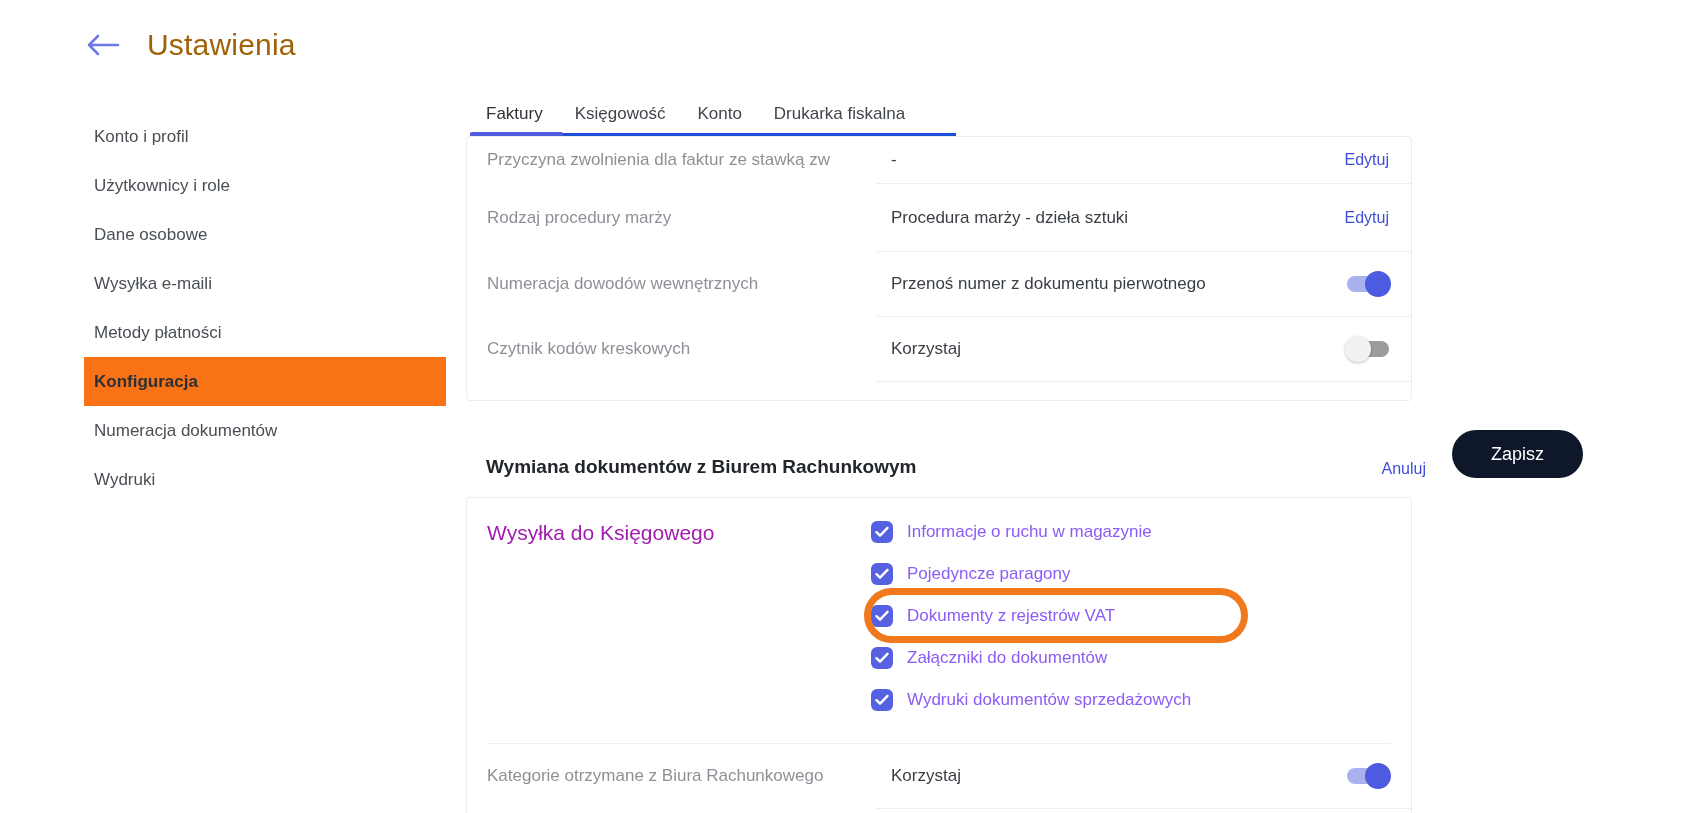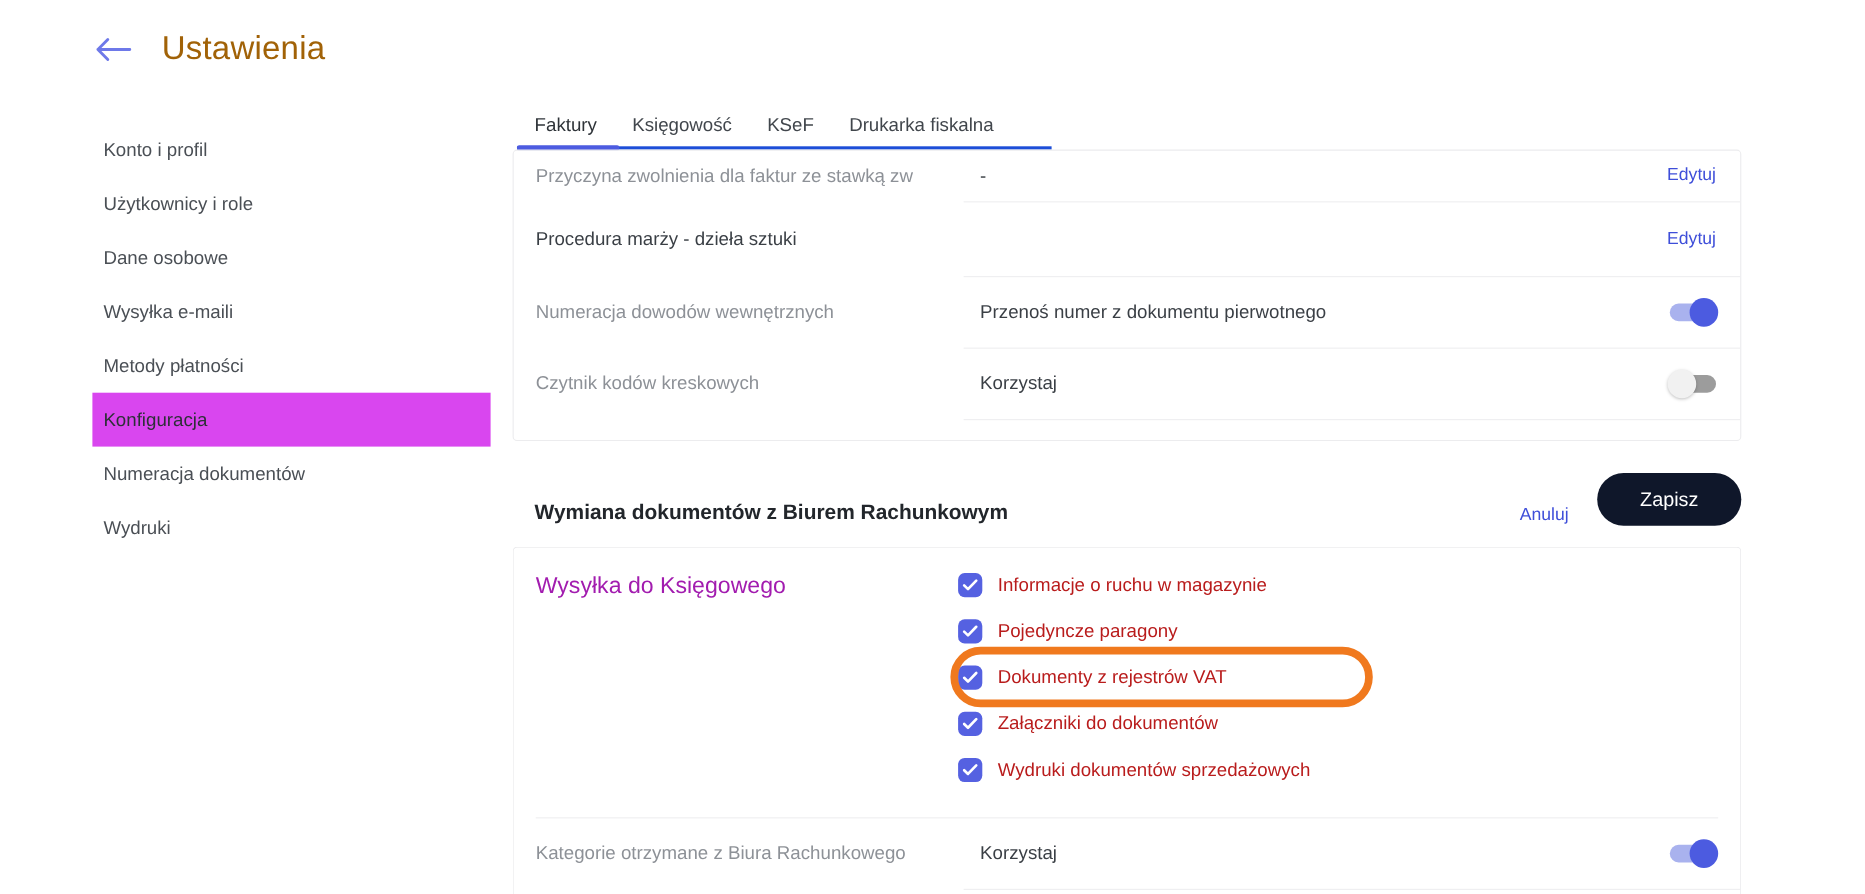--- a/index.html
+++ b/index.html
@@ -9,33 +9,33 @@
 
   
   .header { position:absolute; left:85px; top:28px; display:flex; align-items:center; gap:26px; }
   .back-btn { width:36px; height:30px; display:flex; align-items:center; justify-content:center; cursor:pointer; }
   .page-title { font-size:30px; font-weight:500; color:#a16207; letter-spacing:.2px; }
 
   
   .sidebar { position:absolute; left:84px; top:112px; width:362px; }
   .side-item { height:49px; display:flex; align-items:center; padding-left:10px;
                font-size:17px; color:#4a4f55; cursor:pointer; }
-  .side-item.active { background:#d946ef; color:#2c3036; font-weight:400; }
+  .side-item.active { background:#f97316; color:#2c3036; font-weight:700; }
 
   
   .tabs { position:absolute; left:470px; top:95px; width:486px; height:41px;
           display:flex; align-items:center; border-bottom:3px solid #1d4ed8; }
   .tab { padding:0 16px; font-size:17px; color:#41464c; cursor:pointer; height:38px;
          display:flex; align-items:center; white-space:nowrap; }
   .tab.active { color:#2e3338; font-weight:500; }
   .tab-underline { position:absolute; left:0; bottom:-4px; width:93px; height:5px;
                    background:#4c5be0; border-radius:2px; }
 
   
-  .card { position:absolute; left:466px; width:1117px; background:#fff;
+  .card { position:absolute; left:466px; width:946px; background:#fff;
           border:1px solid #ececee; border-radius:4px; }
   .card1 { top:136px; height:265px; }
   .card2 { top:497px; height:340px; border-bottom:none; }
 
   .srow { display:flex; align-items:center; }
   .srow-label { flex:0 0 404px; padding-left:20px; font-size:17px; color:#8d9197; }
   .srow-value { flex:1 1 auto; padding-left:20px; font-size:17px; color:#3a3f45; }
   .srow-action { flex:0 0 auto; padding-right:22px; display:flex; align-items:center; }
   .divider { height:1px; background:#eeeef0; }
   .divider.inset { margin-left:409px; }
@@ -58,21 +58,21 @@
               color:#fff; font-size:18px; font-weight:500; cursor:pointer; margin-left:26px;
               font-family:inherit; }
 
   
   .send-row { display:flex; padding-top:13px; }
   .send-label { flex:0 0 404px; padding-left:20px; padding-top:10px; font-size:21px; color:#a21caf; }
   .check-list { flex:1 1 auto; }
   .check-row { height:42px; display:flex; align-items:center; gap:14px; }
   .checkbox { width:22px; height:22px; border-radius:6px; background:#5561e1;
               display:flex; align-items:center; justify-content:center; cursor:pointer; flex:0 0 22px; }
-  .check-label { font-size:17px; color:#b91c1c; }
+  .check-label { font-size:17px; color:#8b5cf6; }
   .highlight-annotation { position:absolute; left:397px; top:90px; width:384px; height:55px;
                           border:7px solid #f0791e; border-radius:30px; pointer-events:none; }
   .cat-row { height:64px; }
   .divider.bottom-inset { margin-left:409px; margin-top:0; }
   .spacer22 { height:22px; }
 </style>
 </head>
 <body>
 
 <div class="page">
@@ -93,36 +93,37 @@
     <div class="side-item">Wysyłka e-maili</div>
     <div class="side-item">Metody płatności</div>
     <div class="side-item active">Konfiguracja</div>
     <div class="side-item">Numeracja dokumentów</div>
     <div class="side-item">Wydruki</div>
   </nav>
 
   <div class="tabs">
     <div class="tab active">Faktury</div>
     <div class="tab">Księgowość</div>
-    <div class="tab">KSeF</div>
+    <div class="tab">Konto</div>
     <div class="tab">Drukarka fiskalna</div>
     <div class="tab-underline"></div>
   </div>
 
   <section class="card card1">
     <div class="srow" style="height:46px">
       <div class="srow-label">Przyczyna zwolnienia dla faktur ze stawką zw</div>
       <div class="srow-value">-</div>
       <div class="srow-action">
           <a class="link">Edytuj</a>
         </div>
     </div>
     <div class="divider inset"></div>
 
     <div class="srow" style="height:67px">
+      <div class="srow-label">Rodzaj procedury marży</div>
       <div class="srow-value">Procedura marży - dzieła sztuki</div>
       <div class="srow-action">
           <a class="link">Edytuj</a>
         </div>
     </div>
     <div class="divider inset"></div>
 
     <div class="srow" style="height:64px">
       <div class="srow-label">Numeracja dowodów wewnętrznych</div>
       <div class="srow-value">Przenoś numer z dokumentu pierwotnego</div>

